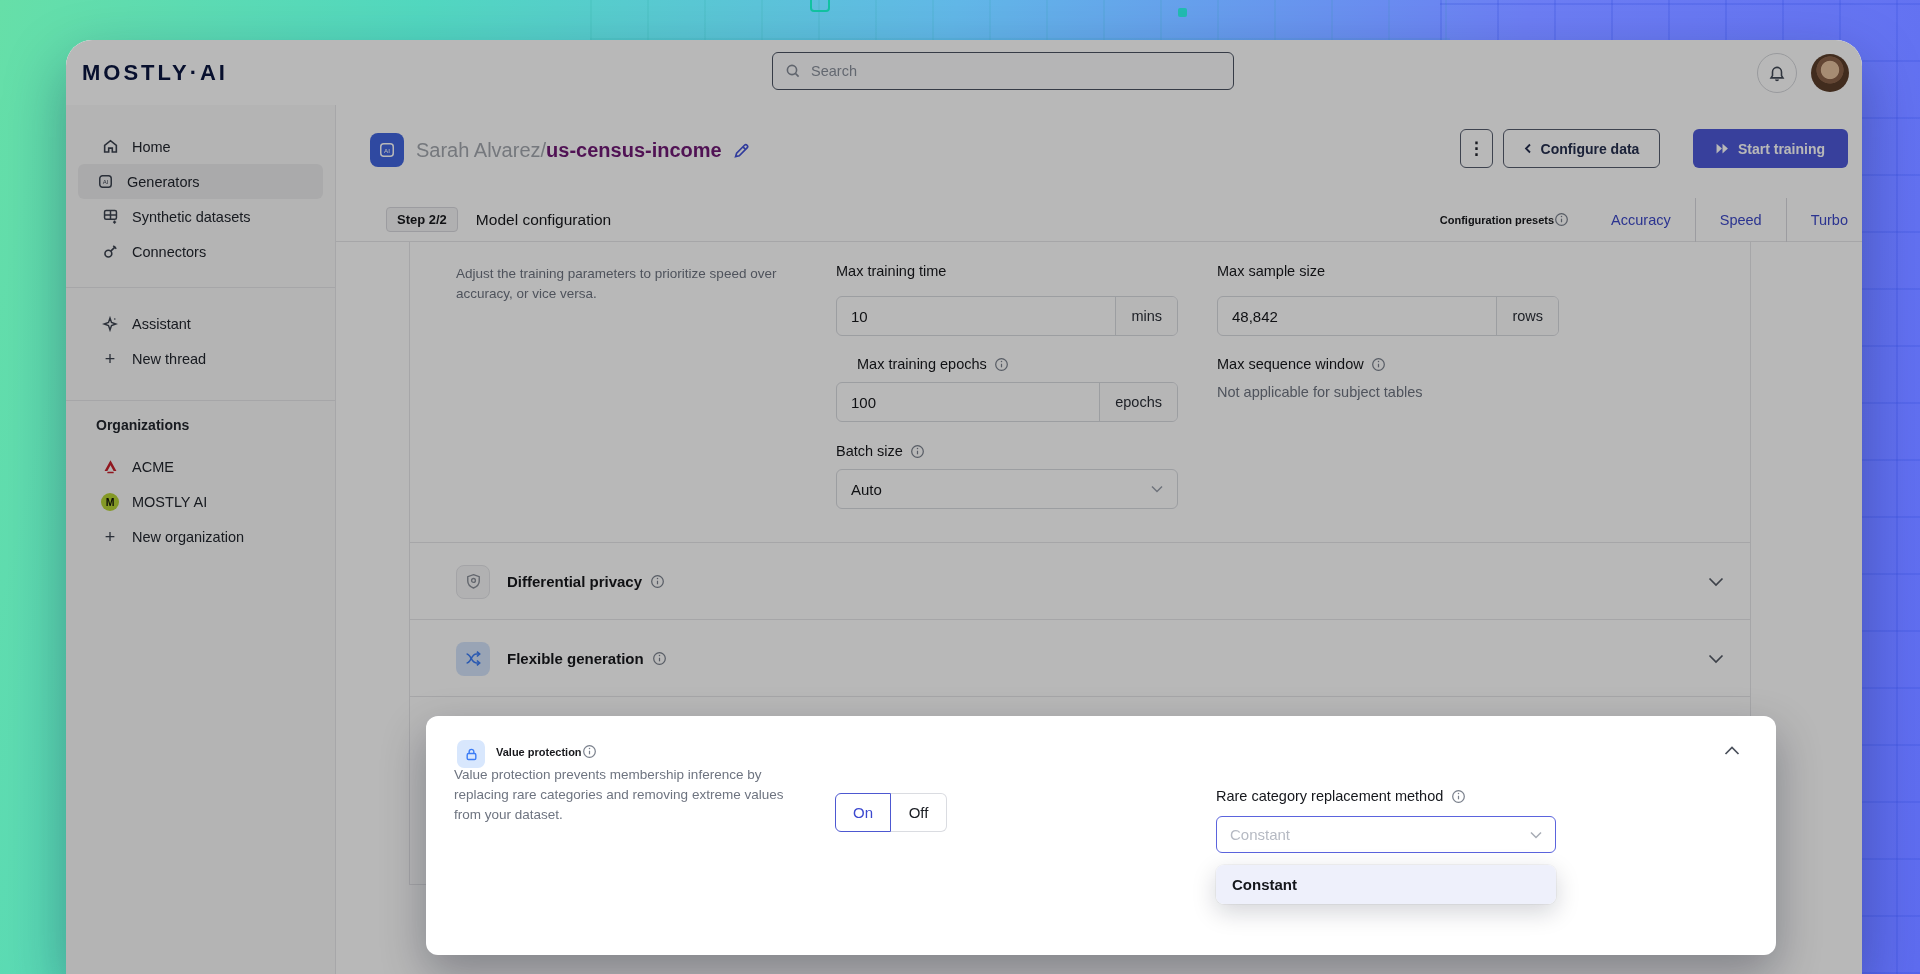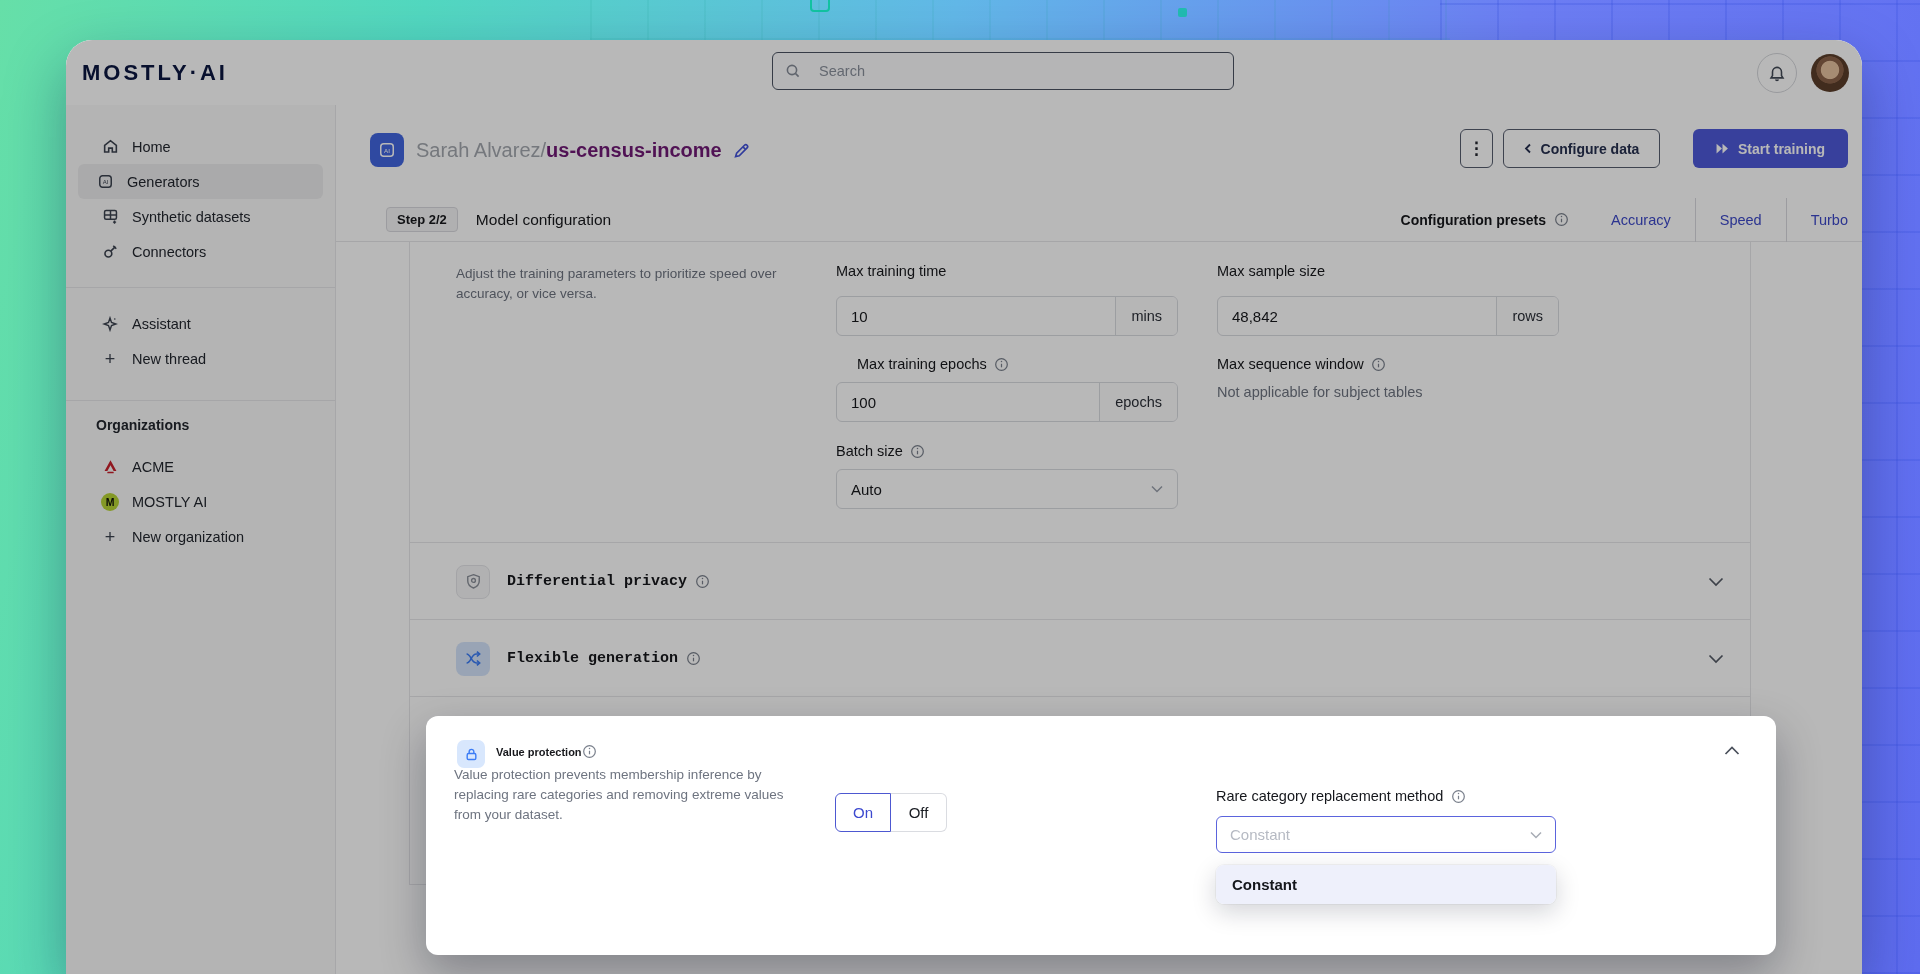--- a/index.html
+++ b/index.html
@@ -21,21 +21,21 @@
 
   
   .window { position:absolute; left:66px; top:40px; width:1796px; height:934px;
     background:#fff; border-radius:26px 26px 0 0; overflow:hidden;
     box-shadow:0 24px 60px rgba(10,20,60,.35); }
 
   
   .topbar { position:absolute; left:0; top:0; width:100%; height:65px; background:#fff; }
   .logo { position:absolute; left:16px; top:20px; font-size:22px; font-weight:800; letter-spacing:3px; color:#0c1740; }
   .search { position:absolute; left:706px; top:12px; width:462px; height:38px; border:1.5px solid #4b5361;
-    border-radius:6px; background:#fbfbfc; display:flex; align-items:center; gap:18px; padding:0 12px; color:#868c98;text-align:center; }
+    border-radius:6px; background:#fbfbfc; display:flex; align-items:center; gap:10px; padding:0 12px; color:#868c98;text-align:center; }
   .search .ph { font-size:14.5px; color:#8a909c; }
   .bell-btn { position:absolute; left:1691px; top:13px; width:40px; height:40px; border:1px solid #d4d6da;
     border-radius:50%; background:#fff; display:flex; align-items:center; justify-content:center; color:#434a56; }
   .avatar { position:absolute; left:1745px; top:14px; width:38px; height:38px; border-radius:50%;
     background:radial-gradient(circle at 50% 42%, #e6c2a0 0 30%, #8a6248 33% 46%, #5a3d2a 48% 100%); }
 
   
   .sidebar { position:absolute; left:0; top:65px; width:270px; height:869px; background:#fafafa; border-right:1px solid #e8e8ea; padding-top:24px; }
   .side-item { height:35px; display:flex; align-items:center; gap:13px; padding-left:35px; font-size:14.5px; color:#23272f; cursor:pointer; }
   .side-item .ic { width:18px; display:flex; justify-content:center; color:#3c4350; }
@@ -59,21 +59,21 @@
   .start-btn { position:absolute; left:1627px; top:89px; width:155px; height:39px; border:none; border-radius:6px;
     background:#4e59d8; display:flex; align-items:center; justify-content:center; gap:9px; font-size:14px; font-weight:700; color:#fff; }
 
   
   .step-row { position:absolute; left:270px; top:158px; width:1526px; height:44px; border-bottom:1px solid #e7e7e9;
     display:flex; align-items:center; }
   .step-badge { margin-left:50px; background:#f4f4f5; border:1px solid #d9d9de; border-radius:4px; padding:4px 10px;
     font-size:13px; font-weight:700; color:#17181c; }
   .step-title { margin-left:18px; font-size:15.5px; font-weight:500; color:#17181c; }
   .presets { margin-left:auto; display:flex; align-items:center; height:100%; padding-right:14px; }
-  .presets-label { font-size:14px; font-weight:600; color:#17181c; display:flex; align-items:center; gap:8px; }
+  .presets-label { font-size:11px; font-weight:600; color:#17181c; display:flex; align-items:center; }
   .preset-link { font-size:14.5px; font-weight:500; color:#3d49c8; cursor:pointer; }
   .preset-div { width:1px; height:44px; background:#d9d9de; margin:0 24px; }
   .presets-label + .preset-link { margin-left:42px; }
 
   
   .accordion { position:absolute; left:343px; top:202px; width:1342px; height:643px;
     border-left:1px solid #e7e7e9; border-right:1px solid #e7e7e9; border-bottom:1px solid #e7e7e9; }
   .acc-div { position:absolute; left:0; width:100%; height:1px; background:#e7e7e9; }
   .params-desc { position:absolute; left:46px; top:22px; width:352px; font-size:13.5px; line-height:20px; color:#6e7480; }
   .f-label { position:absolute; font-size:14.5px; color:#17181c; display:flex; align-items:center; gap:7px; height:18px; }
@@ -82,21 +82,21 @@
   .input-val { flex:1; display:flex; align-items:center; padding-left:14px; font-size:15px; color:#17181c; }
   .input-unit { border-left:1px solid #d9dbe0; background:#fcfcfd; display:flex; align-items:center; padding:0 15px; font-size:14.5px; color:#2a2e36; }
   .select-box { position:absolute; width:342px; height:40px; border:1px solid #d9dbe0; border-radius:6px; background:#fff;
     display:flex; align-items:center; justify-content:space-between; padding:0 14px; font-size:15px; color:#17181c; }
   .select-box .chev { color:#9aa0ab; display:flex; }
   .note-text { position:absolute; font-size:14.5px; color:#6e7480; }
   .sec-row { position:absolute; left:0; width:100%; height:77px; display:flex; align-items:center; cursor:pointer; }
   .sec-icon { width:34px; height:34px; border-radius:8px; margin-left:46px; display:flex; align-items:center; justify-content:center; }
   .sec-icon.gray { background:#f6f6f7; border:1px solid #e3e4e8; color:#8a8f99; }
   .sec-icon.blue { background:#d5e4fb; color:#3b7cf6; }
-  .sec-title { margin-left:17px; font-size:15px; font-weight:600; color:#17181c; display:flex; align-items:center; gap:8px;font-family:Liberation Mono, monospace; }
+  .sec-title { margin-left:17px; font-size:15px; font-weight:600; color:#17181c; display:flex; align-items:center; gap:8px; }
   .sec-chev { margin-left:auto; margin-right:26px; color:#555b66; display:flex; }
 
   .info-ic { display:inline-flex; color:#7a808c; }
 
   
   .overlay { position:absolute; inset:0; background:rgba(0,0,0,.28); z-index:50; }
   .vp-card { position:absolute; left:360px; top:676px; width:1350px; height:239px; background:#fff; border-radius:12px;
     box-shadow:0 18px 45px rgba(5,10,30,.30); z-index:60; }
   .vp-icon { position:absolute; left:31px; top:24px; width:28px; height:28px; background:#d8e7fd; border-radius:7px;
     display:flex; align-items:center; justify-content:center; color:#3b7cf6; }

